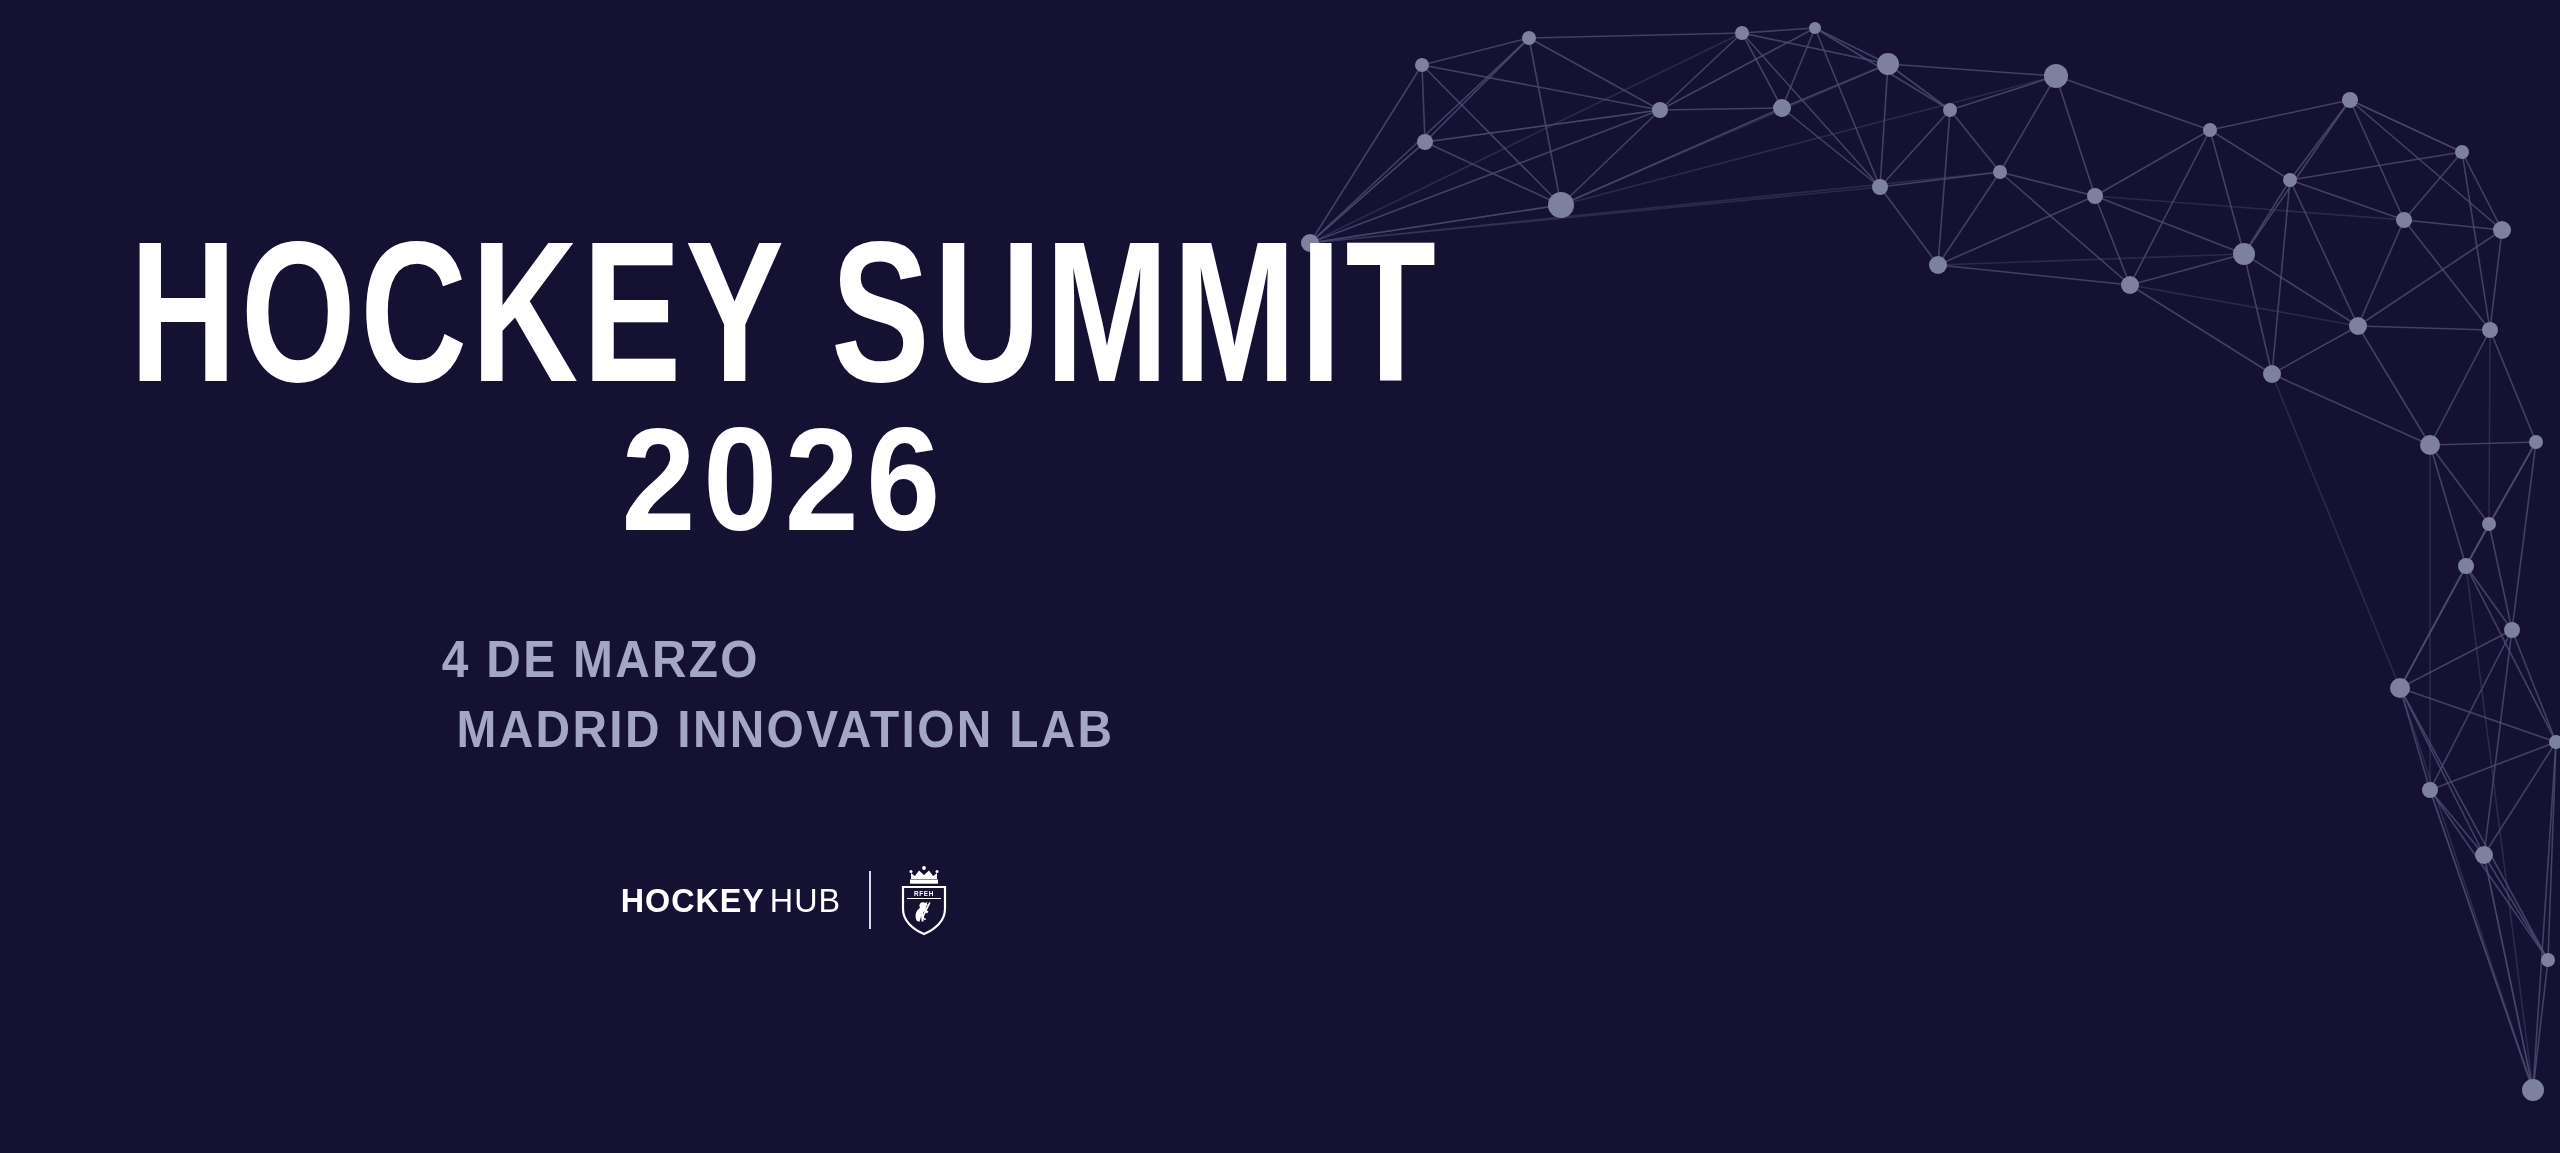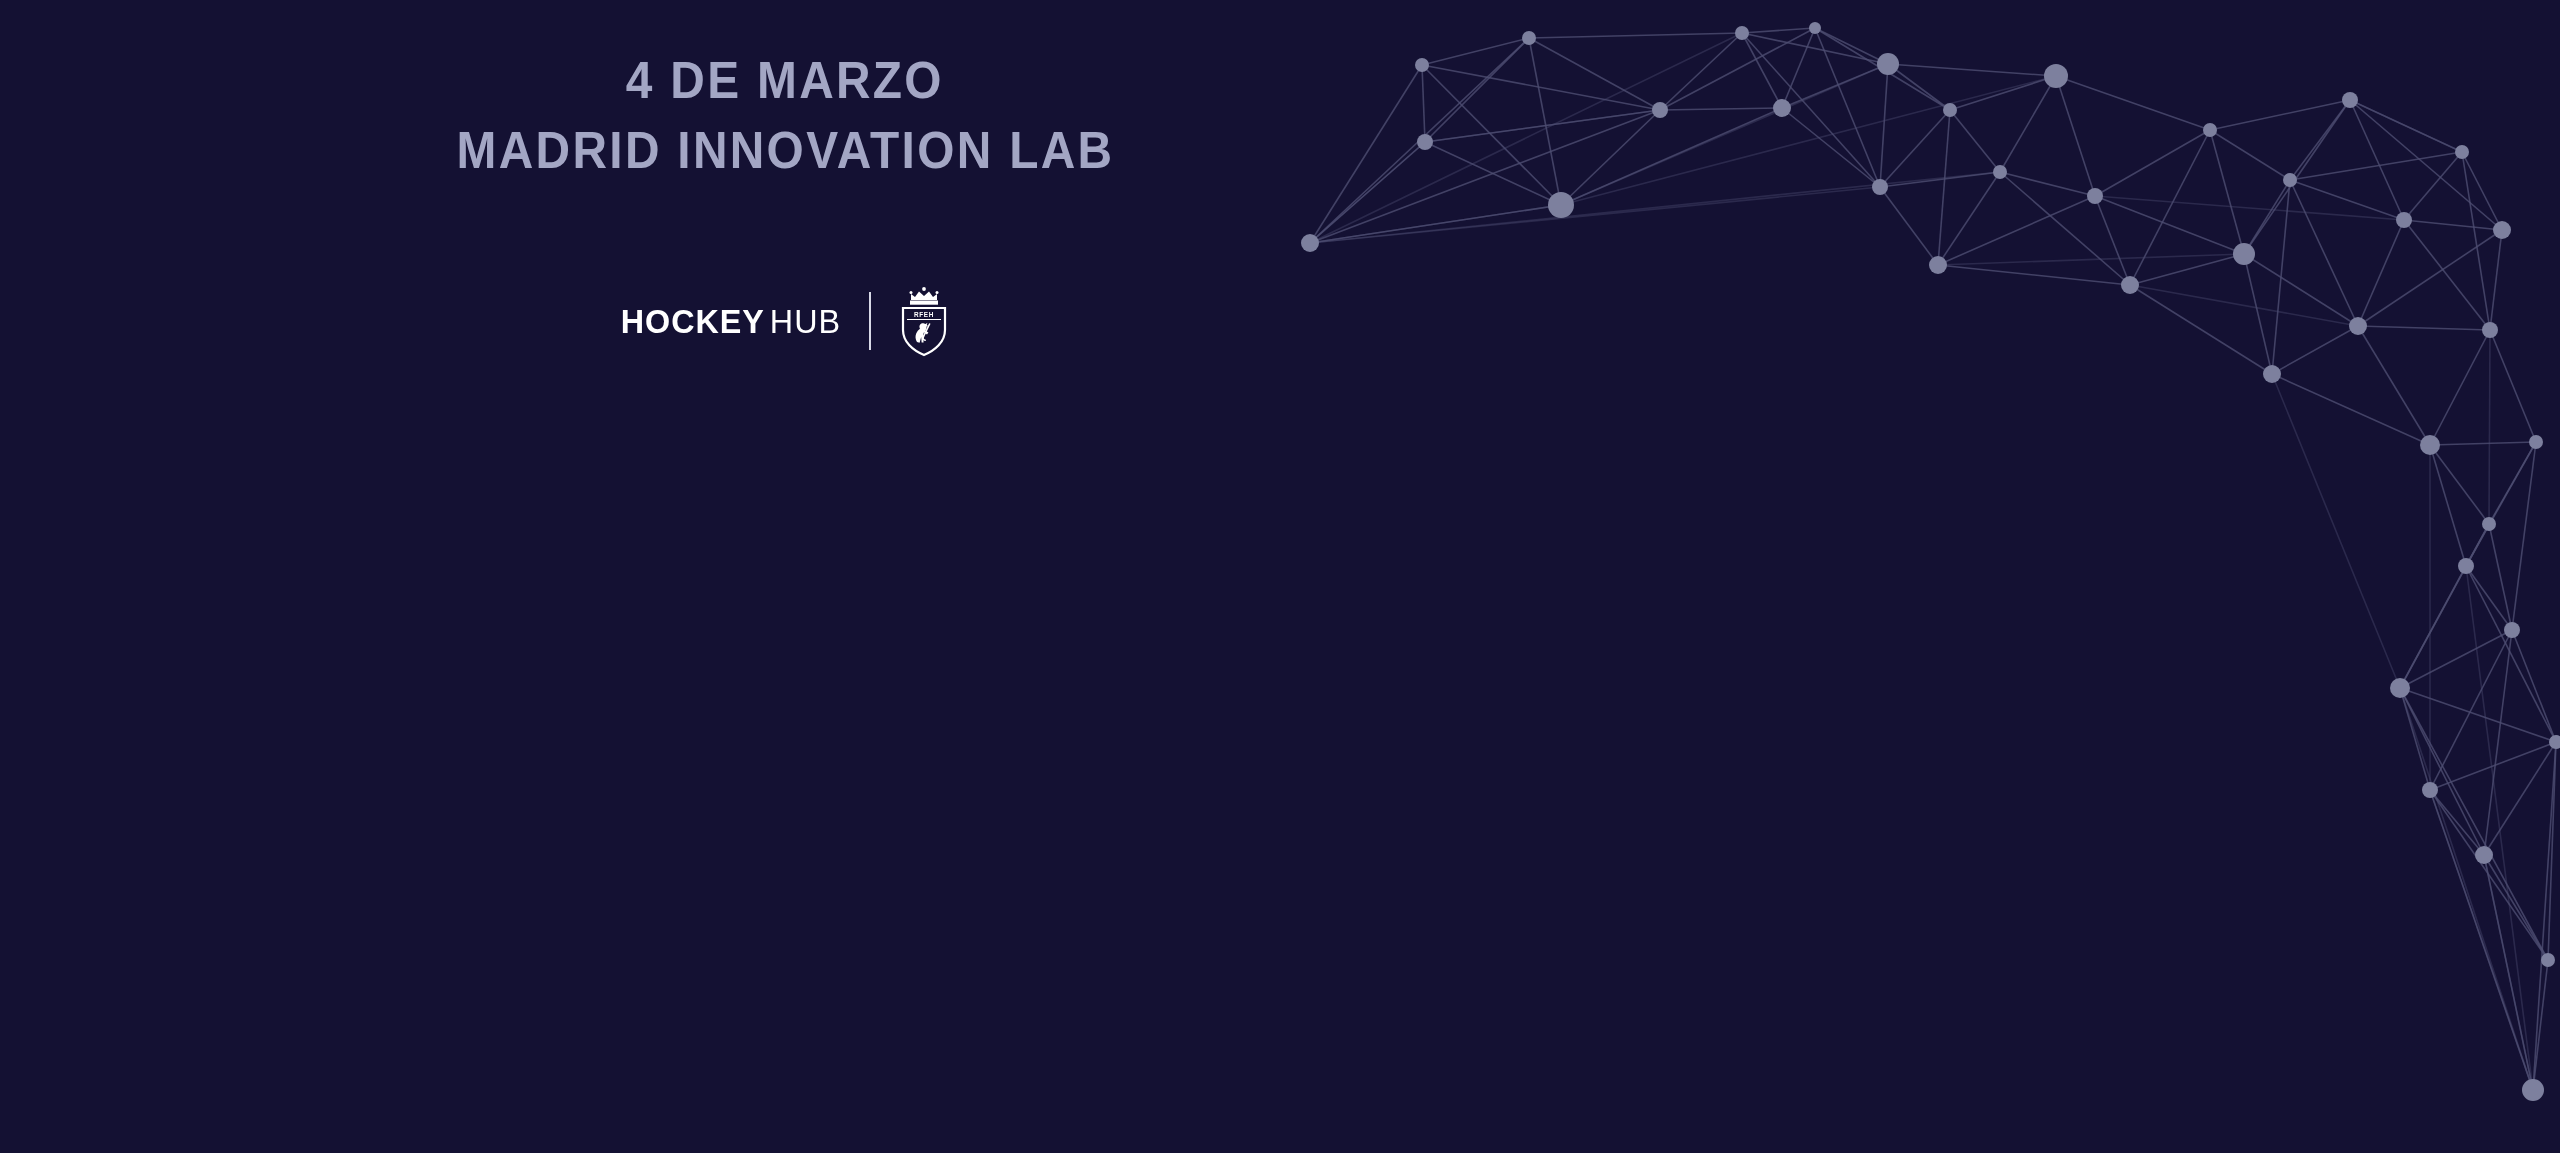--- a/index.html
+++ b/index.html
@@ -62,24 +62,24 @@
     color: #ffffff;
     letter-spacing: 8px;
     transform: scaleX(0.95) scaleY(1.05);
     transform-origin: center top;
     margin-top: 22px;
     white-space: nowrap;
   }
 
   
   .subtitle-block {
-    margin-top: 52px;
+    margin-top: 85px;
     display: flex;
     flex-direction: column;
-    align-items: center;
+    align-items: flex-start;
     line-height: 1.08;
   }
   .subtitle-line {
     font-family: "Liberation Sans Narrow", "Liberation Sans", sans-serif;
     font-weight: 700;
     color: #a3a6c4;
     white-space: nowrap;
   }
   .subtitle-date {
     font-size: 52px;
@@ -309,20 +309,24 @@
         <circle cx="2430" cy="790" r="8"></circle>
         <circle cx="2484" cy="855" r="9"></circle>
         <circle cx="2533" cy="1090" r="11"></circle>
         <circle cx="2556" cy="742" r="7"></circle>
         <circle cx="2548" cy="960" r="7"></circle>
       </g>
   </svg>
 
   <div id="content">
 
+    <div class="title-block">
+      <div class="title-line-1">HOCKEY SUMMIT</div>
+      <div class="title-line-2">2026</div>
+    </div>
 
     <div class="subtitle-block">
       <div class="subtitle-line subtitle-date">4 DE MARZO</div>
       <div class="subtitle-line subtitle-venue">MADRID INNOVATION LAB</div>
     </div>
 
     <div class="logo-lockup">
       <div class="wordmark">
         <span class="wordmark-bold">HOCKEY</span>
         <span class="wordmark-light">HUB</span>

